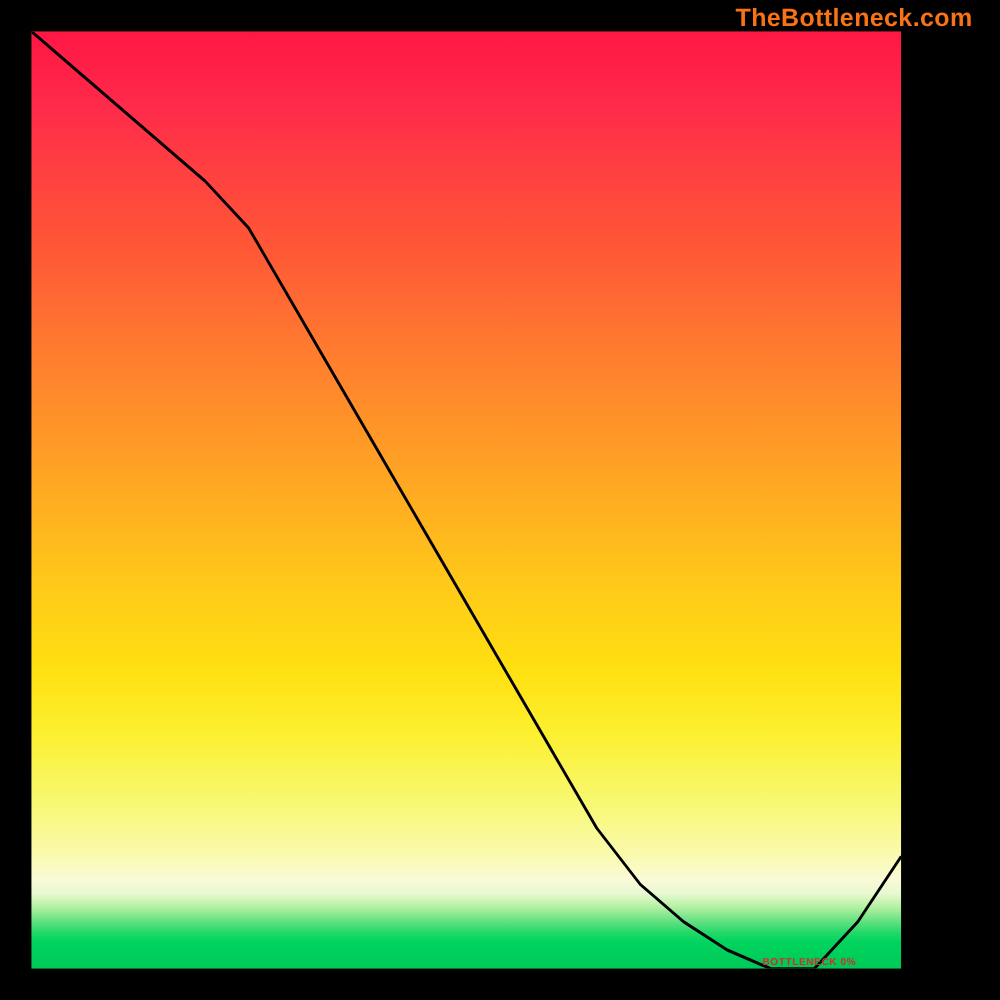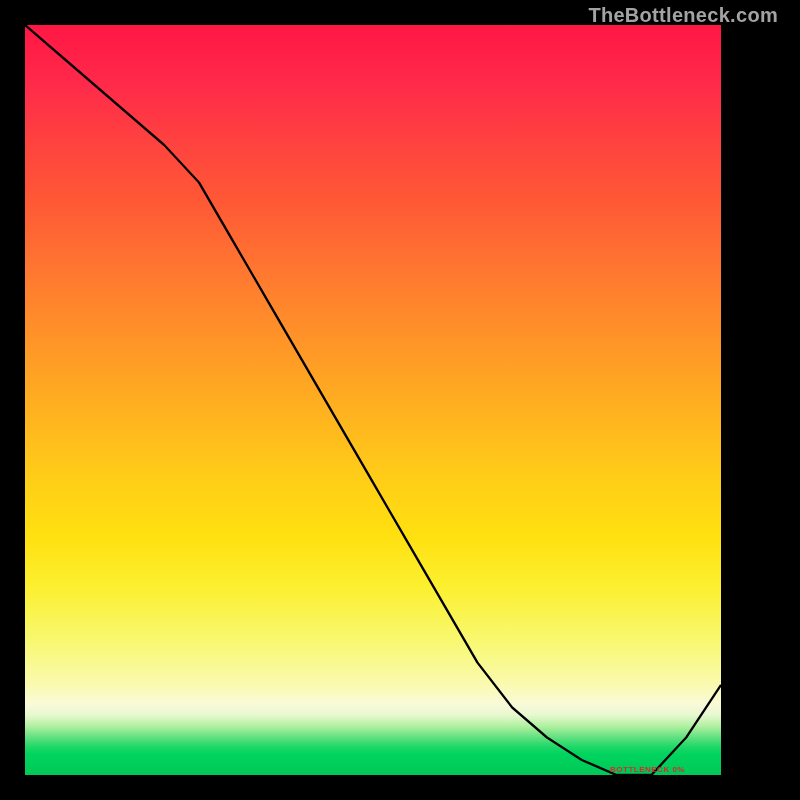--- a/index.html
+++ b/index.html
@@ -8,21 +8,21 @@
     height: 800px;
     background: #000;
     position: relative;
     font-family: Arial, sans-serif;
     overflow: hidden;
   }
   .watermark {
     position: absolute;
     top: 4px;
     right: 22px;
-    color: #a3a3a3;
+    color: #f97316;
     font-size: 20px;
     font-weight: 600;
     letter-spacing: 0.3px;
     z-index: 10;
   }
   .plot-area {
     position: absolute;
     left: 25px;
     top: 25px;
     width: 696px;

